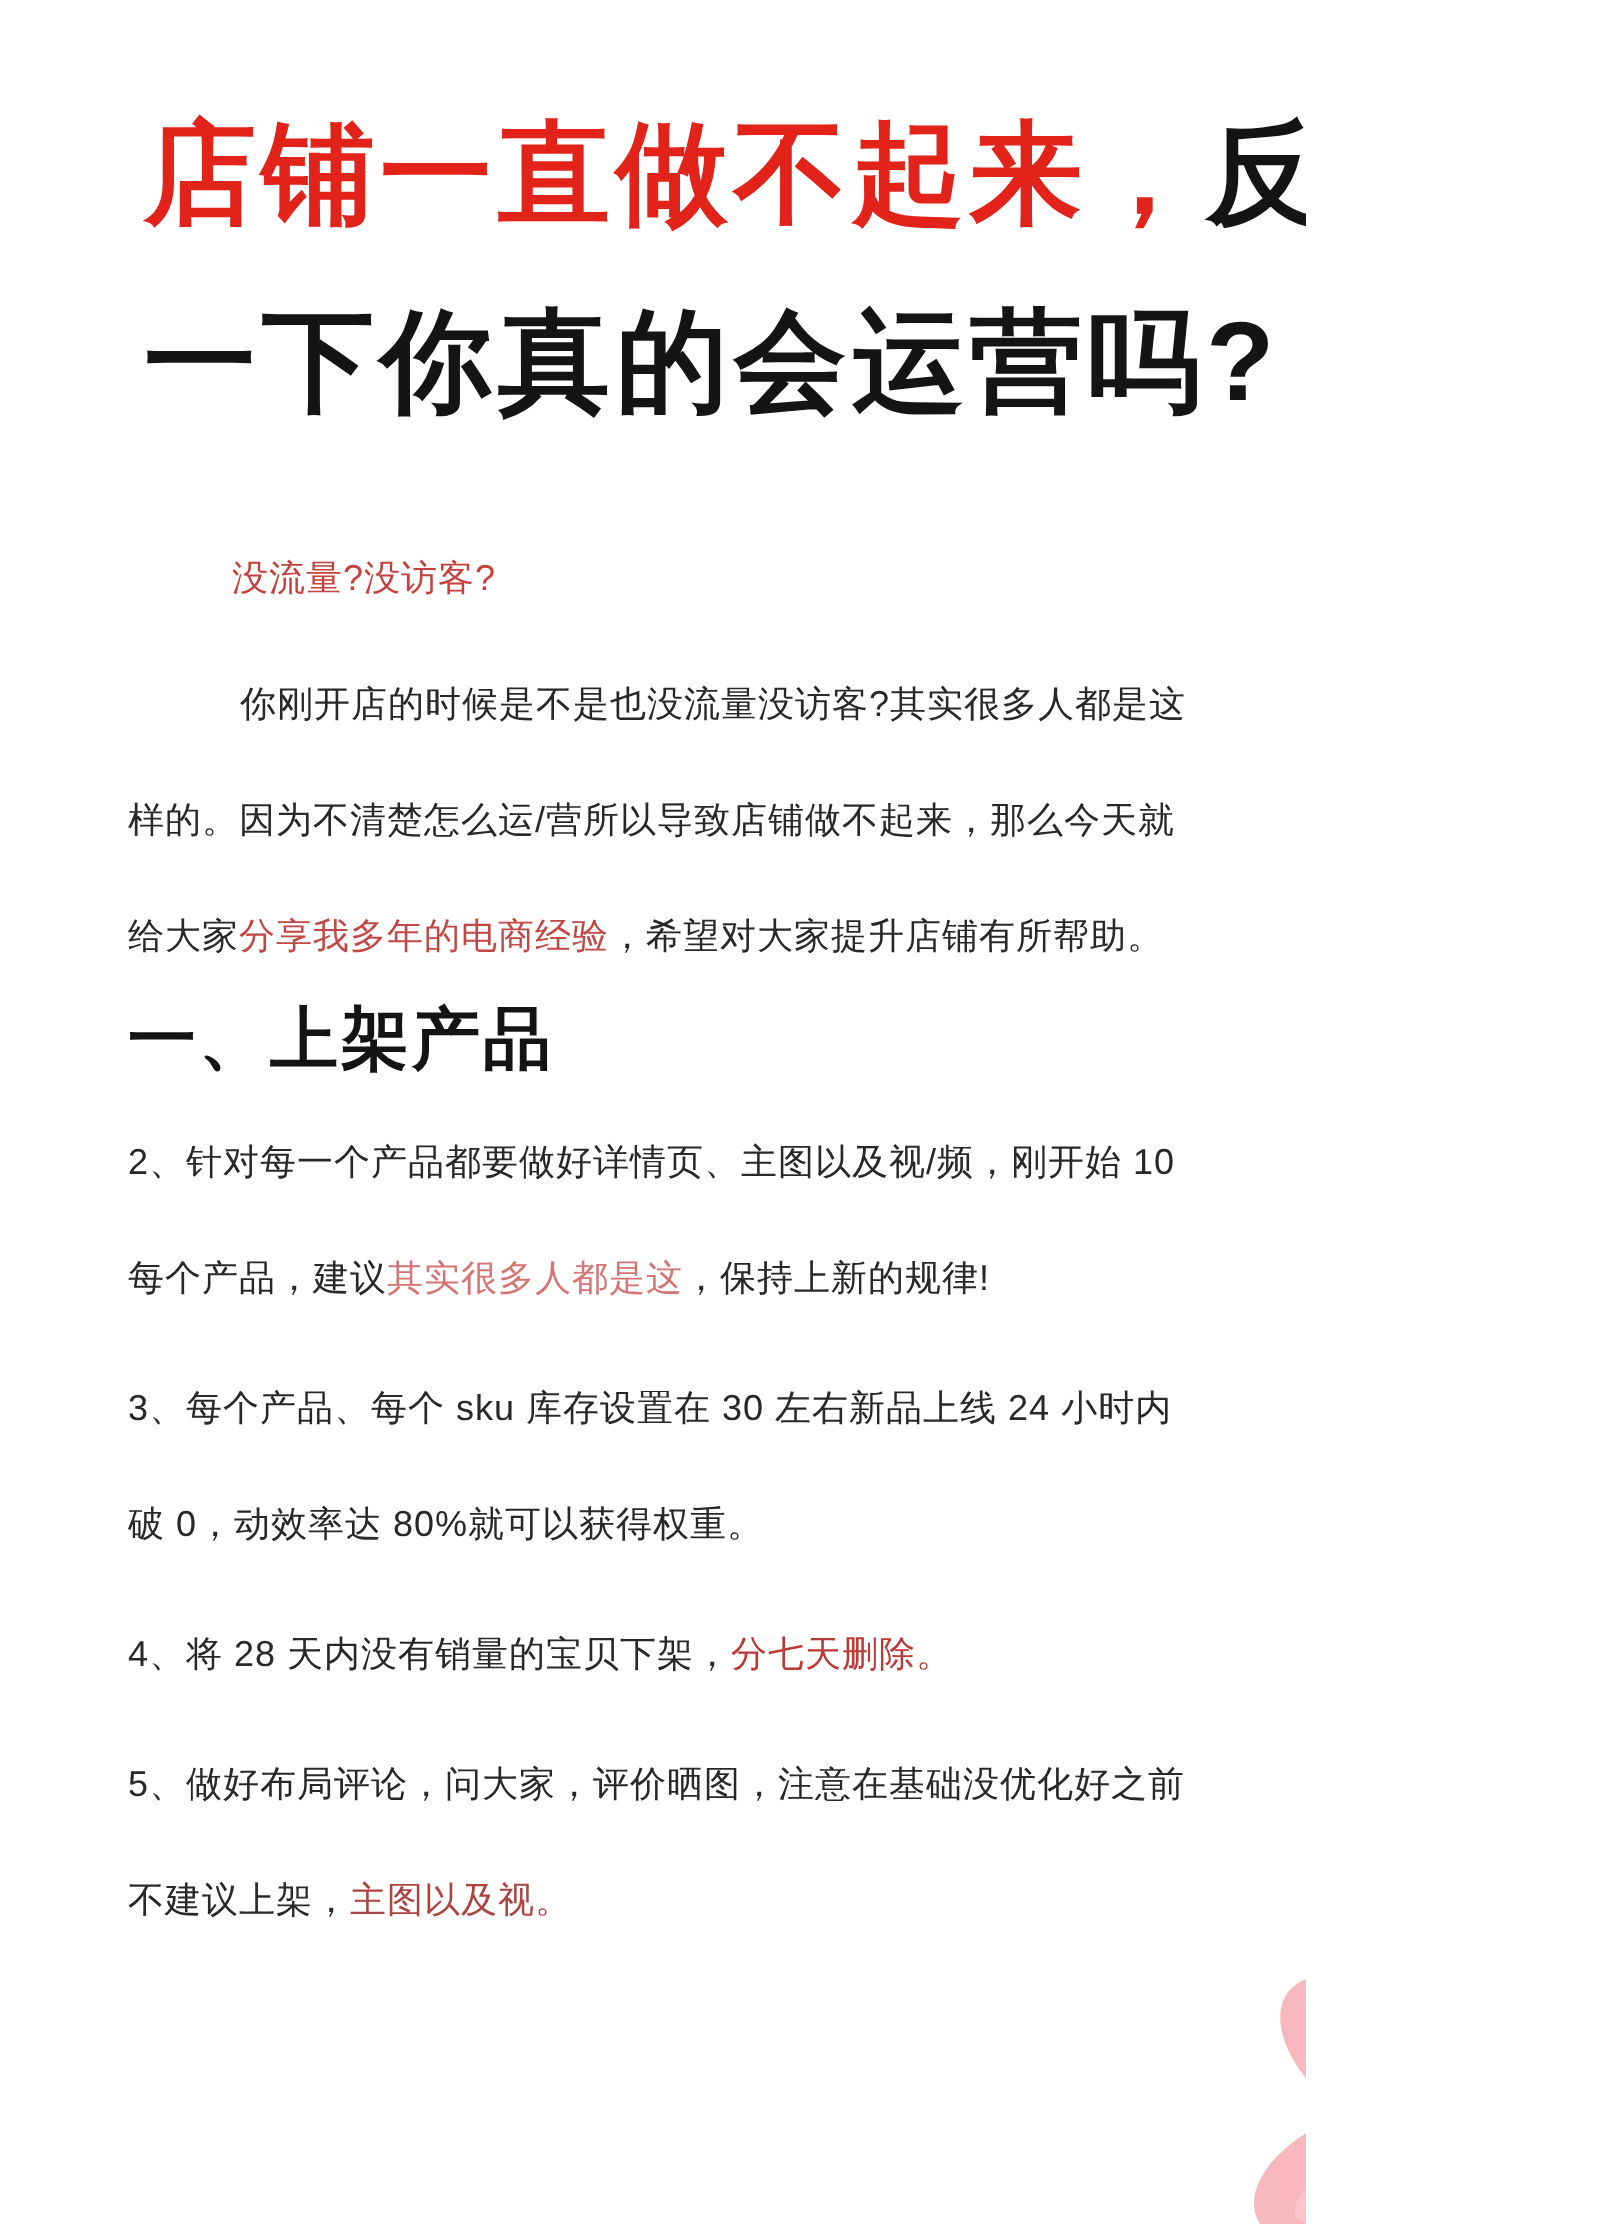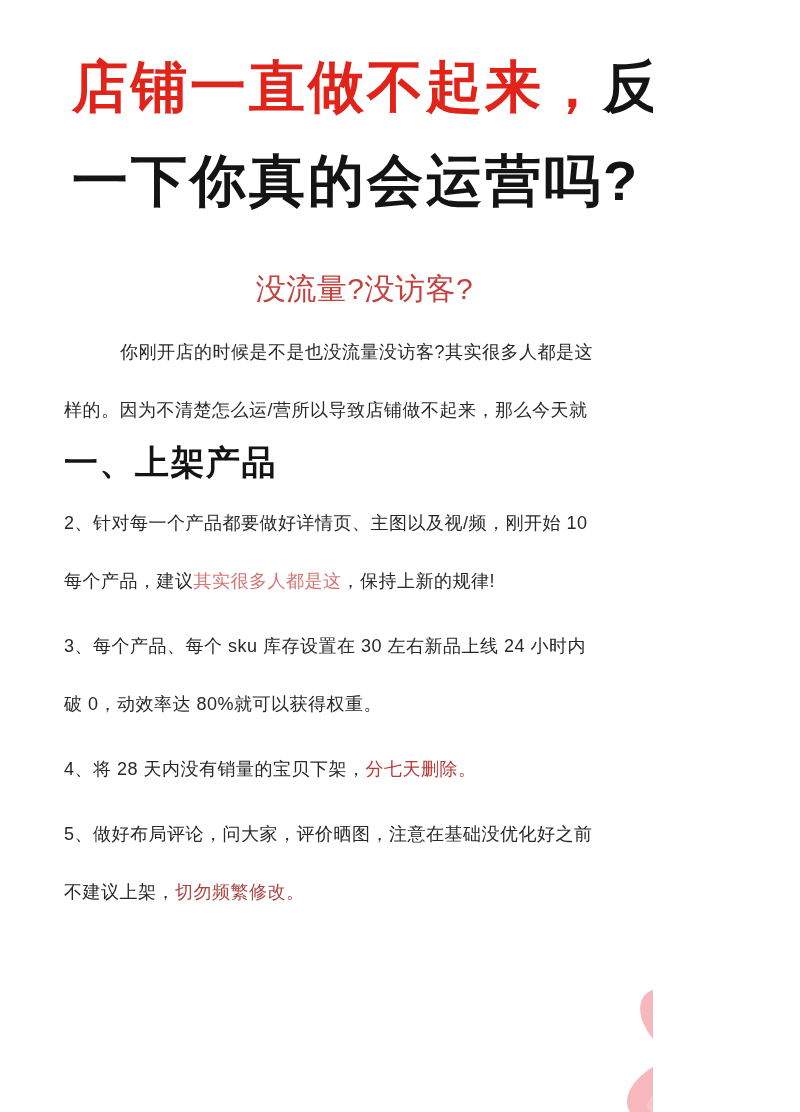--- a/index.html
+++ b/index.html
@@ -33,22 +33,21 @@
   .line {
     font-size: 18px;
     line-height: 58px;
     letter-spacing: 0.5px;
     white-space: nowrap;
   }
   .line.subtitle {
     margin-top: 44px;
     line-height: 34px;
     padding-left: 52px;
-    font-size: 30px;
-    text-align: center;
+    font-size: 18px;
   }
   .line.para-first {
     margin-top: 17px;
     text-indent: 56px;
   }
   .line.heading {
     margin-bottom: 9px;
     font-size: 34px;
     font-weight: 700;
     line-height: 46px;
@@ -83,28 +82,29 @@
 
   <div class="title-block" id="title-block">
       <div class="t-line"><span class="seg-title-red">店铺一直做不起来，</span><span>反思</span></div>
       <div class="t-line"><span>一下你真的会运营吗?</span></div>
     </div>
 
   <div class="content" id="content-block">
       <div class="line subtitle"><span class="seg-subtitle-red">没流量?没访客?</span></div>
       <div class="line para-first"><span>你刚开店的时候是不是也没流量没访客?其实很多人都是这</span></div>
       <div class="line para"><span>样的。因为不清楚怎么运/营所以导致店铺做不起来，那么今天就</span></div>
+      <div class="line para"><span>给大家</span><span class="seg-para-red">分享我多年的电商经验</span><span>，希望对大家提升店铺有所帮助。</span></div>
       <div class="line heading"><span>一、上架产品</span></div>
       <div class="line item"><span>2、针对每一个产品都要做好详情页、主图以及视/频，刚开始 10</span></div>
       <div class="line item-cont"><span>每个产品，建议</span><span class="seg-item-red-light">其实很多人都是这</span><span>，保持上新的规律!</span></div>
       <div class="line item"><span>3、每个产品、每个 sku 库存设置在 30 左右新品上线 24 小时内</span></div>
       <div class="line item-cont"><span>破 0，动效率达 80%就可以获得权重。</span></div>
       <div class="line item"><span>4、将 28 天内没有销量的宝贝下架，</span><span class="seg-item-red-strong">分七天删除。</span></div>
       <div class="line item"><span>5、做好布局评论，问大家，评价晒图，注意在基础没优化好之前</span></div>
-      <div class="line item-cont"><span>不建议上架，</span><span class="seg-item-red-mid">切勿频繁修改。</span></div>
+      <div class="line item-cont"><span>不建议上架，</span><span class="seg-item-red-mid">主图以及视。</span></div>
     </div>
 
   <svg class="flower" width="250" height="230" viewBox="0 0 250 230" aria-hidden="true">
     <g transform="translate(122,118)">
       <g id="petals">
           <ellipse cx="0" cy="-60" rx="31" ry="54" transform="rotate(8)" fill="#f6b8bc"></ellipse>
           <ellipse cx="0" cy="-58" rx="14" ry="38" transform="rotate(4)" fill="#f9c9cc" opacity="0.75"></ellipse>
           <ellipse cx="0" cy="-60" rx="31" ry="54" transform="rotate(66)" fill="#f6b8bc"></ellipse>
           <ellipse cx="0" cy="-58" rx="14" ry="38" transform="rotate(70)" fill="#f9c9cc" opacity="0.75"></ellipse>
           <ellipse cx="0" cy="-60" rx="31" ry="54" transform="rotate(128)" fill="#f6b8bc"></ellipse>

